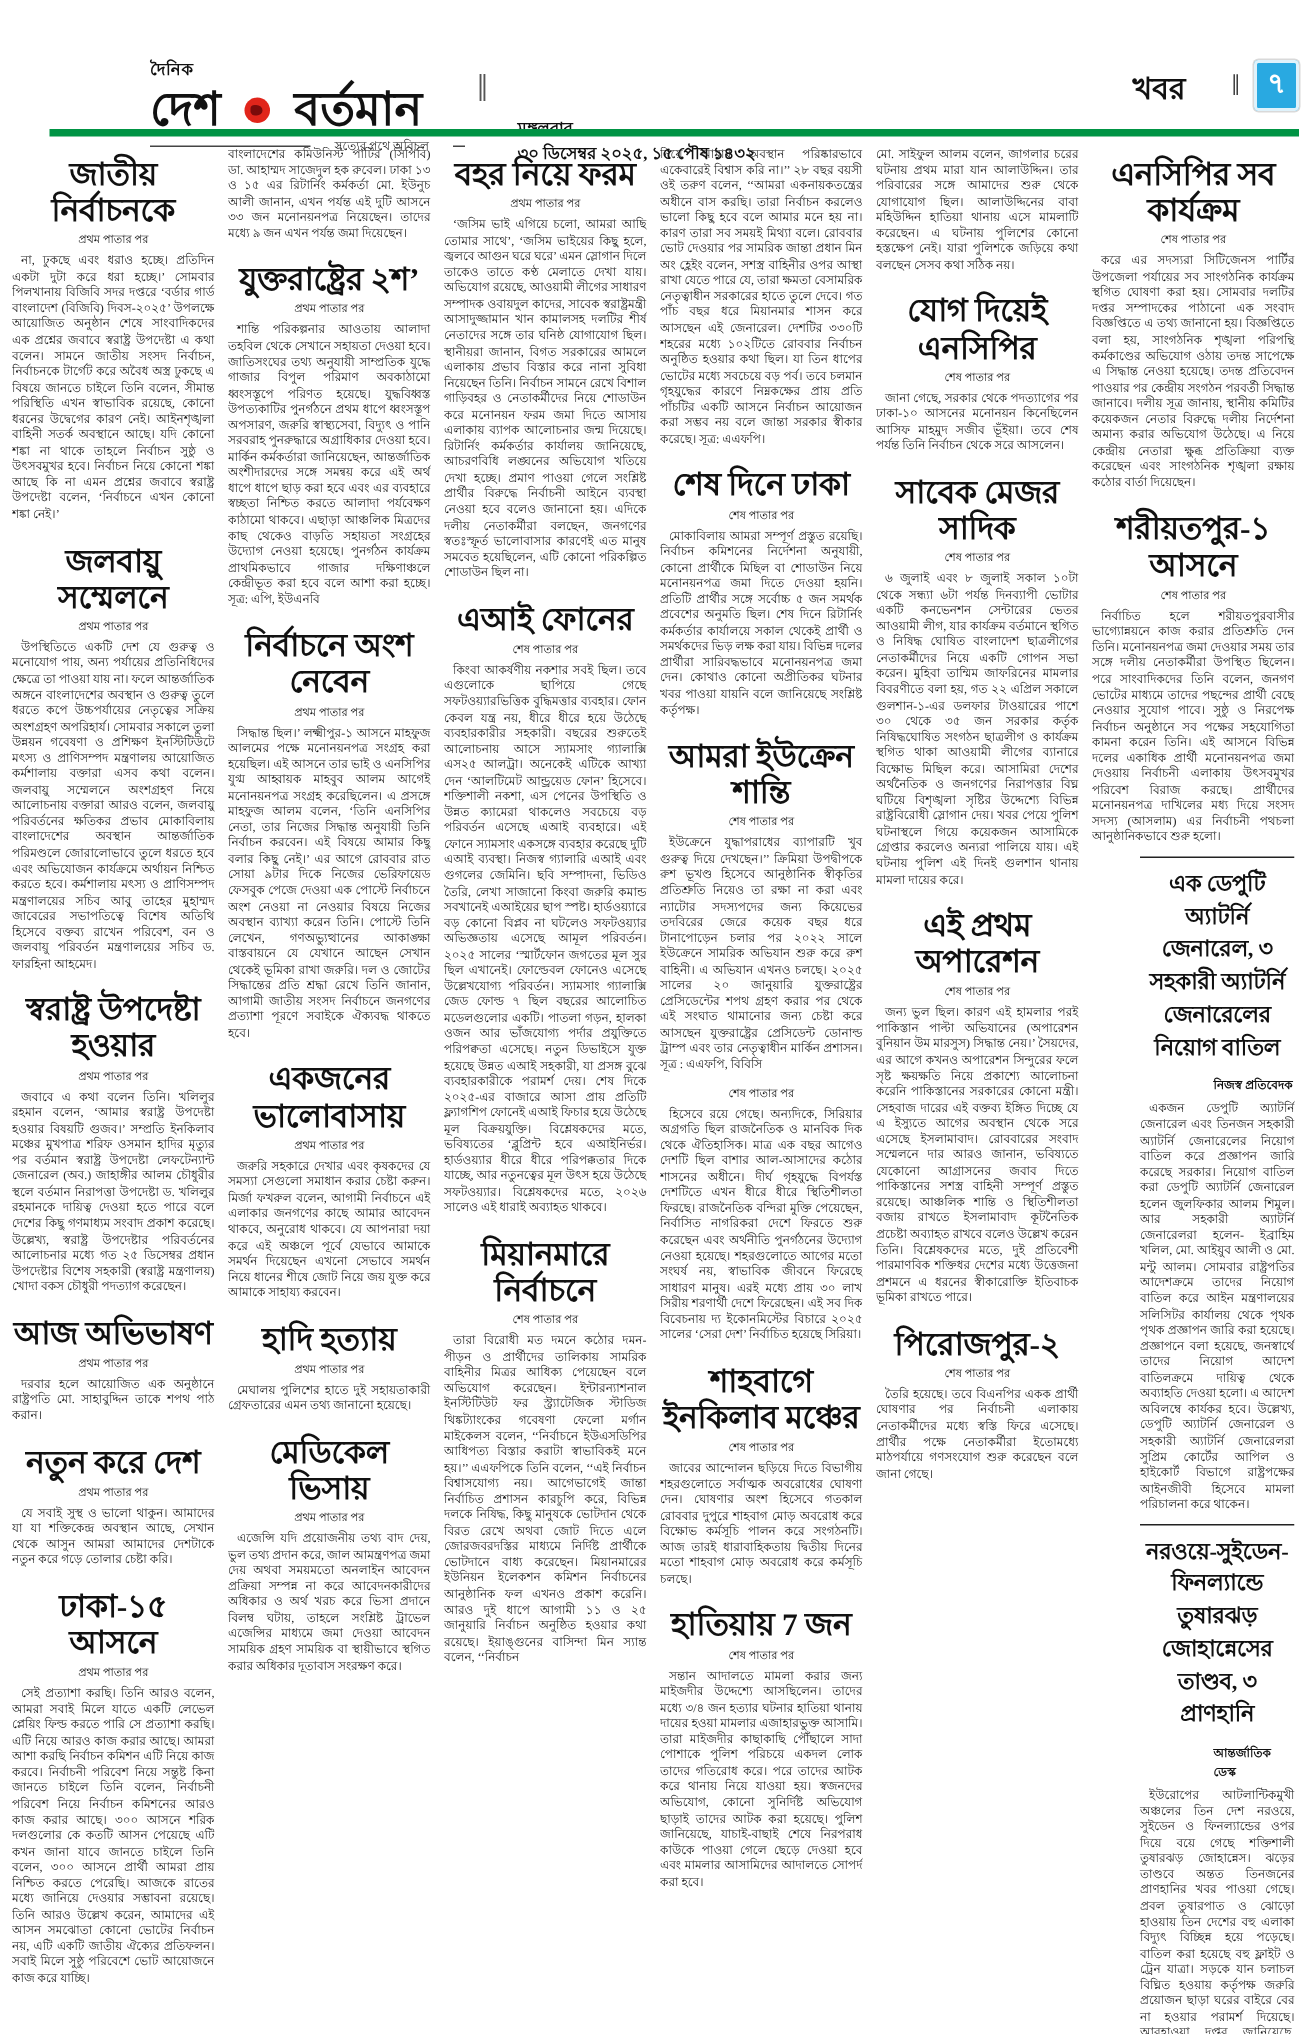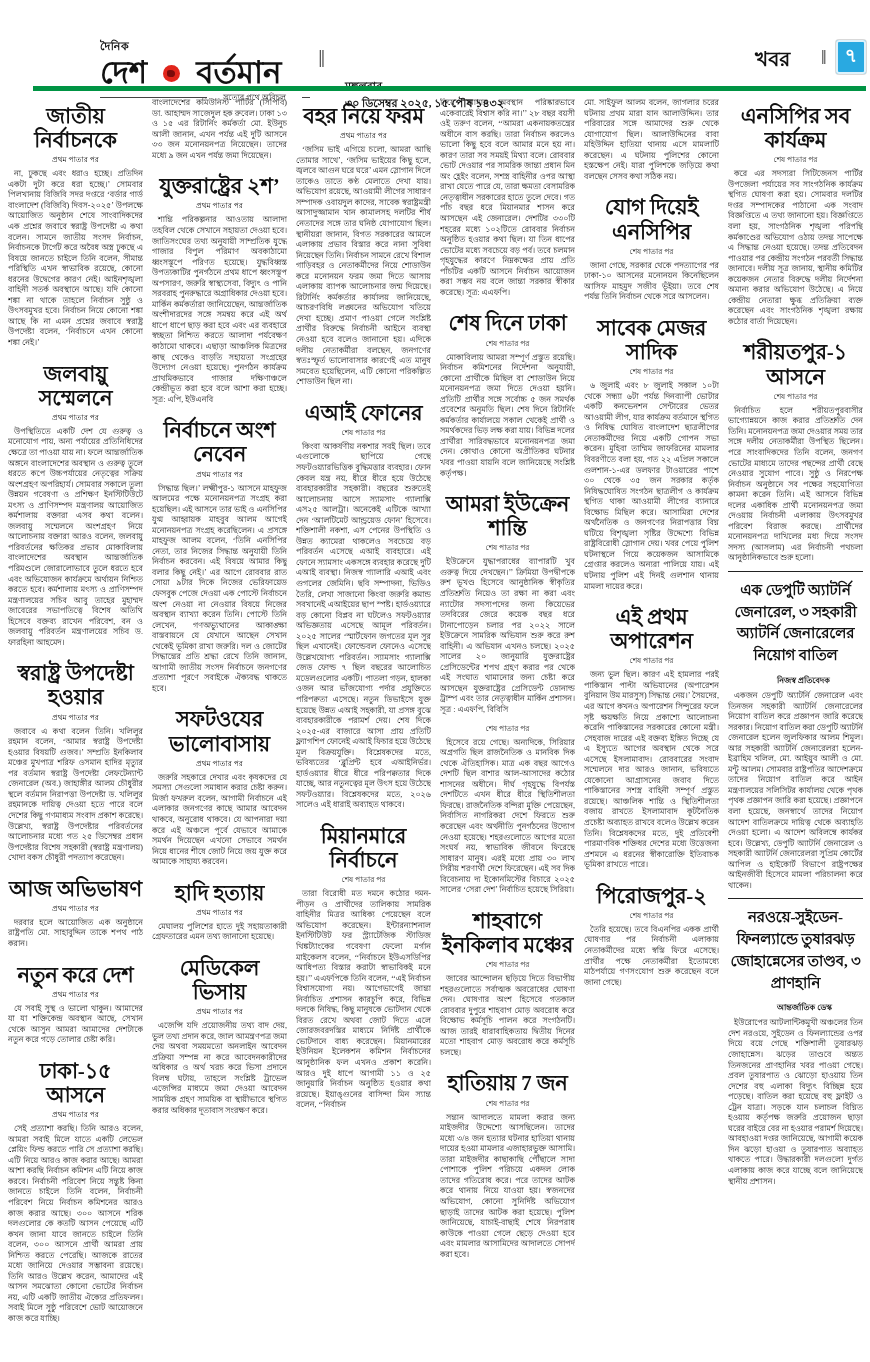--- a/index.html
+++ b/index.html
@@ -26,21 +26,21 @@
      box-shadow: inset 0 0 0 2px rgba(255,255,255,.85), 0 0 0 1px rgba(0,0,0,.15); }
   .green-bar { position:absolute; left:33px; top:86px; width:833px; height:5px; }
   
   .page-body { position:absolute; left:8px; top:98px; width:856px; height:1258px;
      display:flex; gap:9px; }
   .col { width:135px; height:1258px; overflow:hidden; flex:0 0 auto; }
   .article { margin-bottom:7px; }
   .headline { font-size:21px; font-weight:900; text-align:center; line-height:1.15;
      letter-spacing:-0.2px; padding:6px 0 1px 0; }
   .headline.small { font-size:15px; line-height:1.45; padding:8px 2px 3px 2px; }
-  .article.ruled { border-top:1.5px solid #222; margin-top:4px; }
+  .article.ruled { border-top:1.5px solid #222; margin-top:4px;margin-left:32px; }
   .subtitle { font-size:7.5px; font-weight:normal; text-align:center; margin:1px 0 3px 0; }
   .byline { font-size:8px; font-weight:bold; margin:4px 0 4px 2px;padding-left:47px; }
   .body-text { font-size:8px; line-height:1.32; text-align:justify; color:#1b1b1b;
      word-break:break-word; }
   .body-text::first-letter { padding-left:6px; }
   .lead .body-text::first-letter { padding-left:0; }
 </style>
 </head>
 <body>
 
@@ -110,21 +110,21 @@
         <div class="headline">যুক্তরাষ্ট্রের ২শ’</div>
         <div class="subtitle">প্রথম পাতার পর</div>
         <div class="body-text">শান্তি পরিকল্পনার আওতায় আলাদা তহবিল থেকে সেখানে সহায়তা দেওয়া হবে। জাতিসংঘের তথ্য অনুযায়ী সাম্প্রতিক যুদ্ধে গাজার বিপুল পরিমাণ অবকাঠামো ধ্বংসস্তূপে পরিণত হয়েছে। যুদ্ধবিধ্বস্ত উপত্যকাটির পুনর্গঠনে প্রথম ধাপে ধ্বংসস্তূপ অপসারণ, জরুরি স্বাস্থ্যসেবা, বিদ্যুৎ ও পানি সরবরাহ পুনরুদ্ধারে অগ্রাধিকার দেওয়া হবে। মার্কিন কর্মকর্তারা জানিয়েছেন, আন্তর্জাতিক অংশীদারদের সঙ্গে সমন্বয় করে এই অর্থ ধাপে ধাপে ছাড় করা হবে এবং এর ব্যবহারে স্বচ্ছতা নিশ্চিত করতে আলাদা পর্যবেক্ষণ কাঠামো থাকবে। এছাড়া আঞ্চলিক মিত্রদের কাছ থেকেও বাড়তি সহায়তা সংগ্রহের উদ্যোগ নেওয়া হয়েছে। পুনর্গঠন কার্যক্রম প্রাথমিকভাবে গাজার দক্ষিণাঞ্চলে কেন্দ্রীভূত করা হবে বলে আশা করা হচ্ছে। সূত্র: এপি, ইউএনবি</div>
       </div>
       <div class="article">
         <div class="headline">নির্বাচনে অংশ নেবেন</div>
         <div class="subtitle">প্রথম পাতার পর</div>
         <div class="body-text">সিদ্ধান্ত ছিল।’ লক্ষ্মীপুর-১ আসনে মাহফুজ আলমের পক্ষে মনোনয়নপত্র সংগ্রহ করা হয়েছিল। এই আসনে তার ভাই ও এনসিপির যুগ্ম আহ্বায়ক মাহবুব আলম আগেই মনোনয়নপত্র সংগ্রহ করেছিলেন। এ প্রসঙ্গে মাহফুজ আলম বলেন, ‘তিনি এনসিপির নেতা, তার নিজের সিদ্ধান্ত অনুযায়ী তিনি নির্বাচন করবেন। এই বিষয়ে আমার কিছু বলার কিছু নেই।’ এর আগে রোববার রাত সোয়া ৯টার দিকে নিজের ভেরিফায়েড ফেসবুক পেজে দেওয়া এক পোস্টে নির্বাচনে অংশ নেওয়া না নেওয়ার বিষয়ে নিজের অবস্থান ব্যাখ্যা করেন তিনি। পোস্টে তিনি লেখেন, গণঅভ্যুত্থানের আকাঙ্ক্ষা বাস্তবায়নে যে যেখানে আছেন সেখান থেকেই ভূমিকা রাখা জরুরি। দল ও জোটের সিদ্ধান্তের প্রতি শ্রদ্ধা রেখে তিনি জানান, আগামী জাতীয় সংসদ নির্বাচনে জনগণের প্রত্যাশা পূরণে সবাইকে ঐক্যবদ্ধ থাকতে হবে।</div>
       </div>
       <div class="article">
-        <div class="headline">সফটওযের ভালোবাসায়</div>
+        <div class="headline">একজনের ভালোবাসায়</div>
         <div class="subtitle">প্রথম পাতার পর</div>
         <div class="body-text">জরুরি সহকারে দেখার এবং কৃষকদের যে সমস্যা সেগুলো সমাধান করার চেষ্টা করুন। মির্জা ফখরুল বলেন, আগামী নির্বাচনে এই এলাকার জনগণের কাছে আমার আবেদন থাকবে, অনুরোধ থাকবে। যে আপনারা দয়া করে এই অঞ্চলে পূর্বে যেভাবে আমাকে সমর্থন দিয়েছেন এখনো সেভাবে সমর্থন নিয়ে ধানের শীষে জোট নিয়ে জয় যুক্ত করে আমাকে সাহায্য করবেন।</div>
       </div>
       <div class="article">
         <div class="headline">হাদি হত্যায়</div>
         <div class="subtitle">প্রথম পাতার পর</div>
         <div class="body-text">মেঘালয় পুলিশের হাতে দুই সহায়তাকারী গ্রেফতারের এমন তথ্য জানানো হয়েছে।</div>
       </div>
       <div class="article">
         <div class="headline">মেডিকেল ভিসায়</div>

